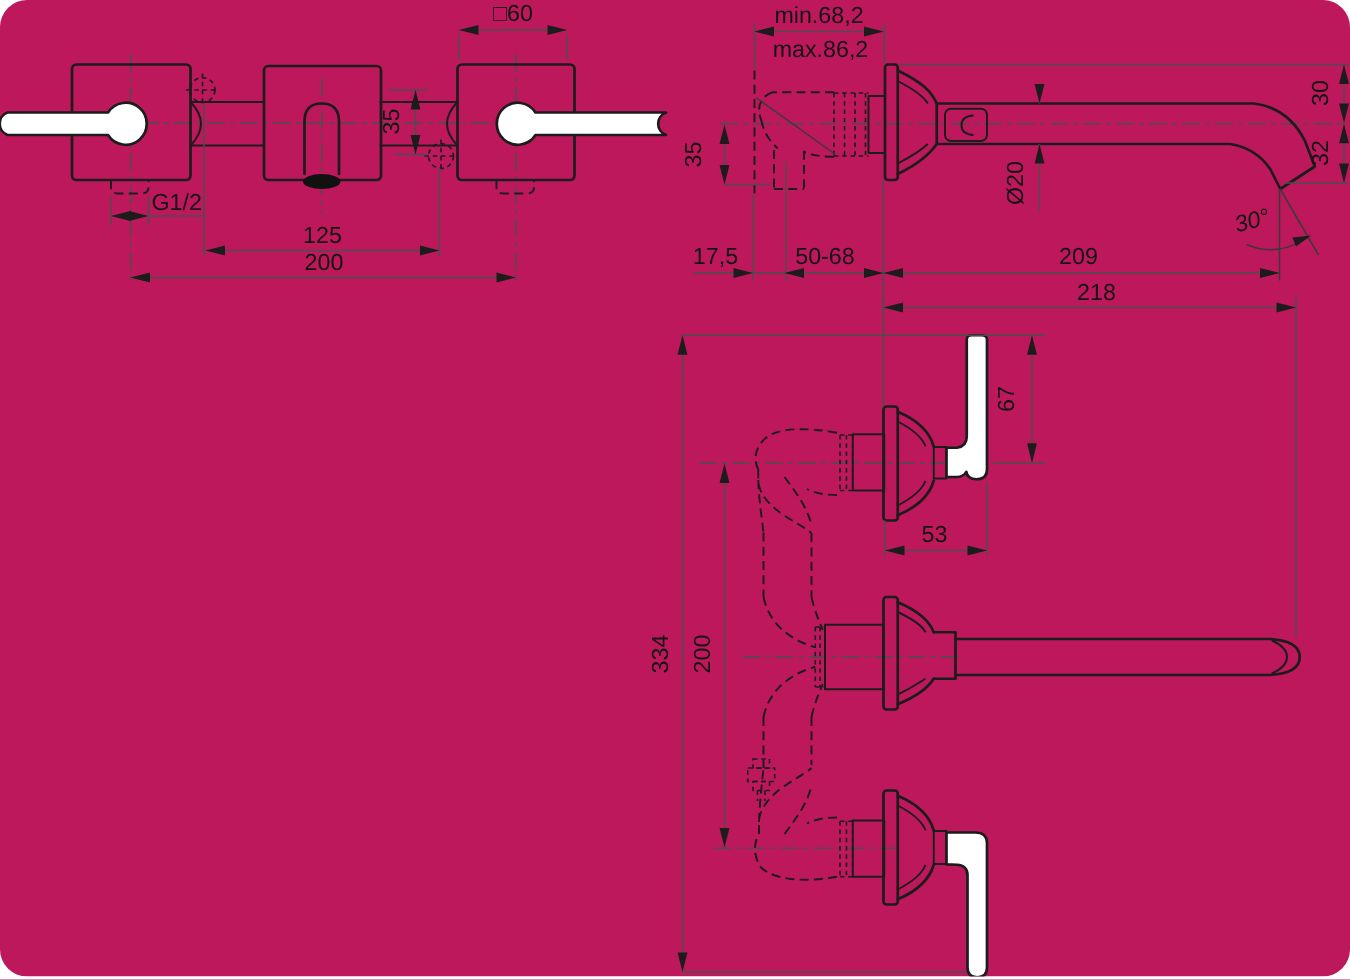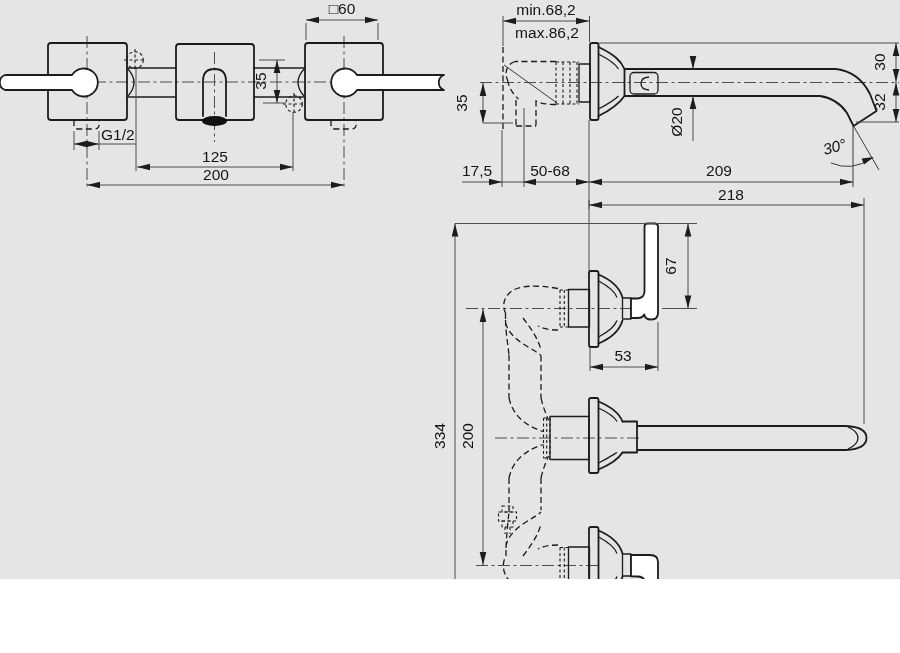--- a/index.html
+++ b/index.html
@@ -1,16 +1,16 @@
 <!DOCTYPE html>
 <html><head>
 <meta charset="utf-8">
 <style>
   html,body{margin:0;padding:0;background:#fff;}
-  .stage{width:900px;height:579px;background:#e5e5e5;position:relative;font-family:"Liberation Sans",sans-serif;}
+  .stage{width:900px;height:651px;background:#be185d;position:relative;font-family:"Liberation Sans",sans-serif;border-radius:18px;}
   svg{display:block;}
   .ol  {fill:none;stroke:#1c1c1c;stroke-width:1.8;stroke-linejoin:round;stroke-linecap:round;}
   .olw {fill:#ffffff;stroke:#1c1c1c;stroke-width:1.8;stroke-linejoin:round;}
   .ol2 {fill:none;stroke:#1c1c1c;stroke-width:1.3;stroke-linejoin:round;}
   .thin{fill:none;stroke:#3a3a3a;stroke-width:1;}
   .dim {fill:none;stroke:#4d4d4d;stroke-width:1;}
   .cl  {fill:none;stroke:#4d4d4d;stroke-width:1;stroke-dasharray:12 3.5 3 3.5;}
   .dash{fill:none;stroke:#1c1c1c;stroke-width:1.3;stroke-dasharray:6 3.5;}
   .dash2{fill:none;stroke:#1c1c1c;stroke-width:1.1;stroke-dasharray:3 2.5;}
   .arr {fill:#1c1c1c;stroke:none;}

